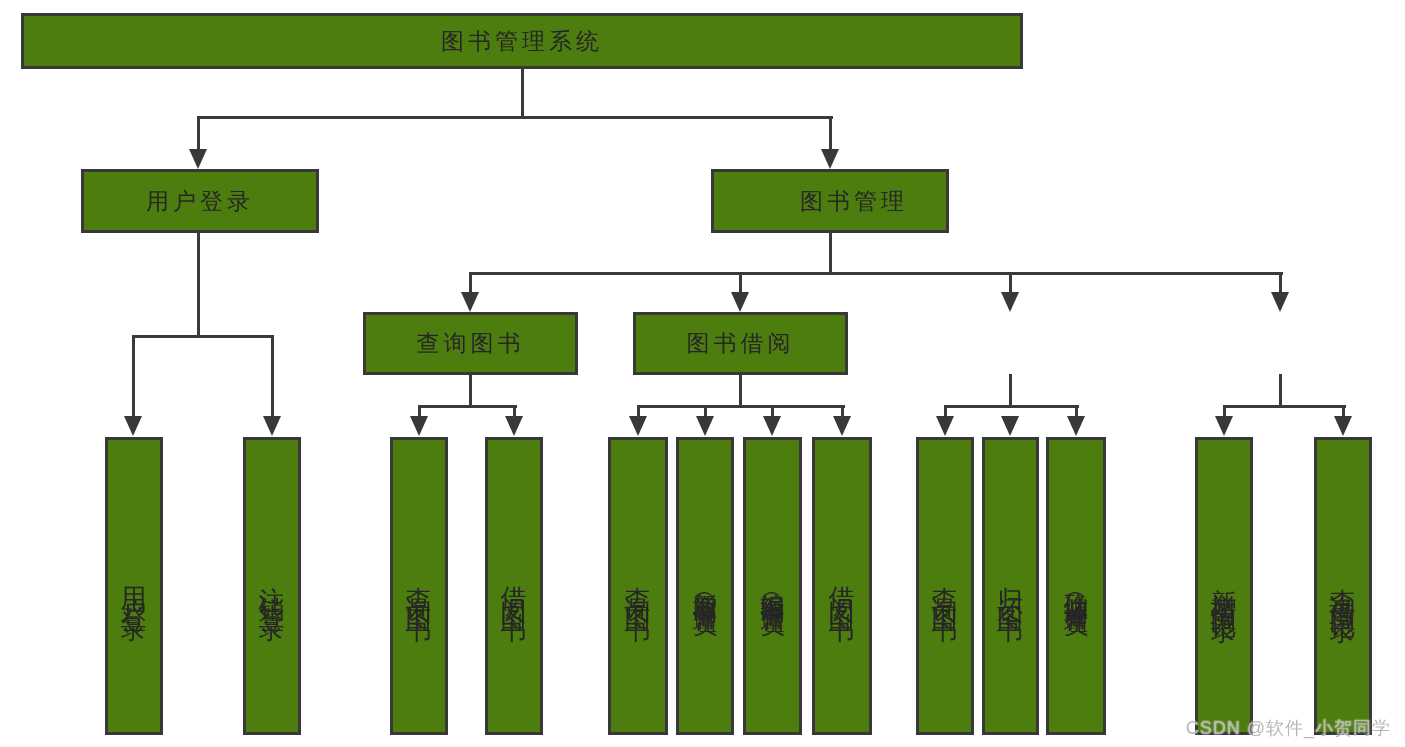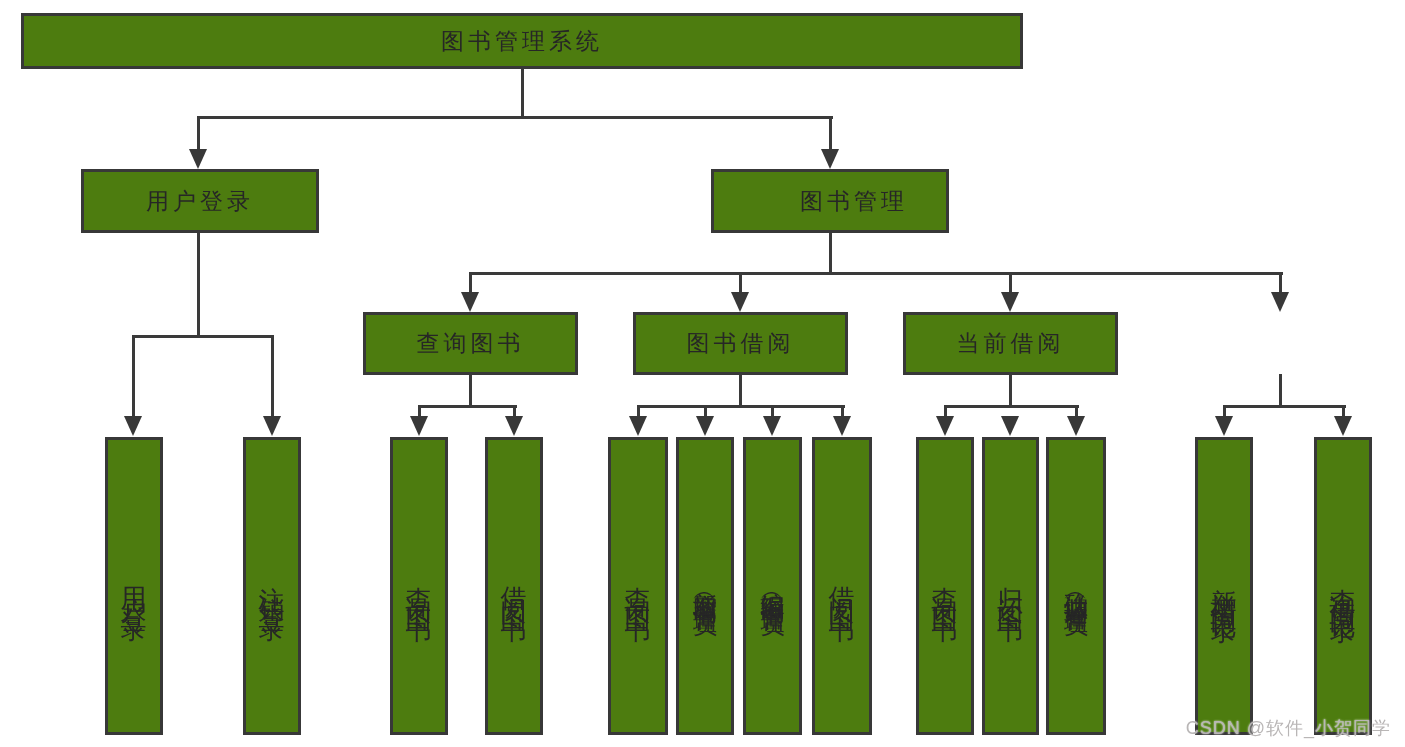--- a/index.html
+++ b/index.html
@@ -139,23 +139,20 @@
   <div class="box lv2" style="left:711px;padding-left:48px;">
     <span class="hlabel">图书管理</span>
   </div>
 
   <div class="box lv3" style="left:363px;">
     <span class="hlabel">查询图书</span>
   </div>
   <div class="box lv3" style="left:633px;">
     <span class="hlabel">图书借阅</span>
   </div>
-  <div class="box lv3" style="left:903px;">
-    <span class="hlabel">当前借阅</span>
-  </div>
 
   <div class="box leaf" style="left:105px;width:58px;">
     <span class="vtext">用户登录</span>
   </div>
   <div class="box leaf" style="left:243px;width:58px;">
     <span class="vtext">注销登录</span>
   </div>
   <div class="box leaf" style="left:390px;width:58px;">
     <span class="vtext">查询图书</span>
   </div>

